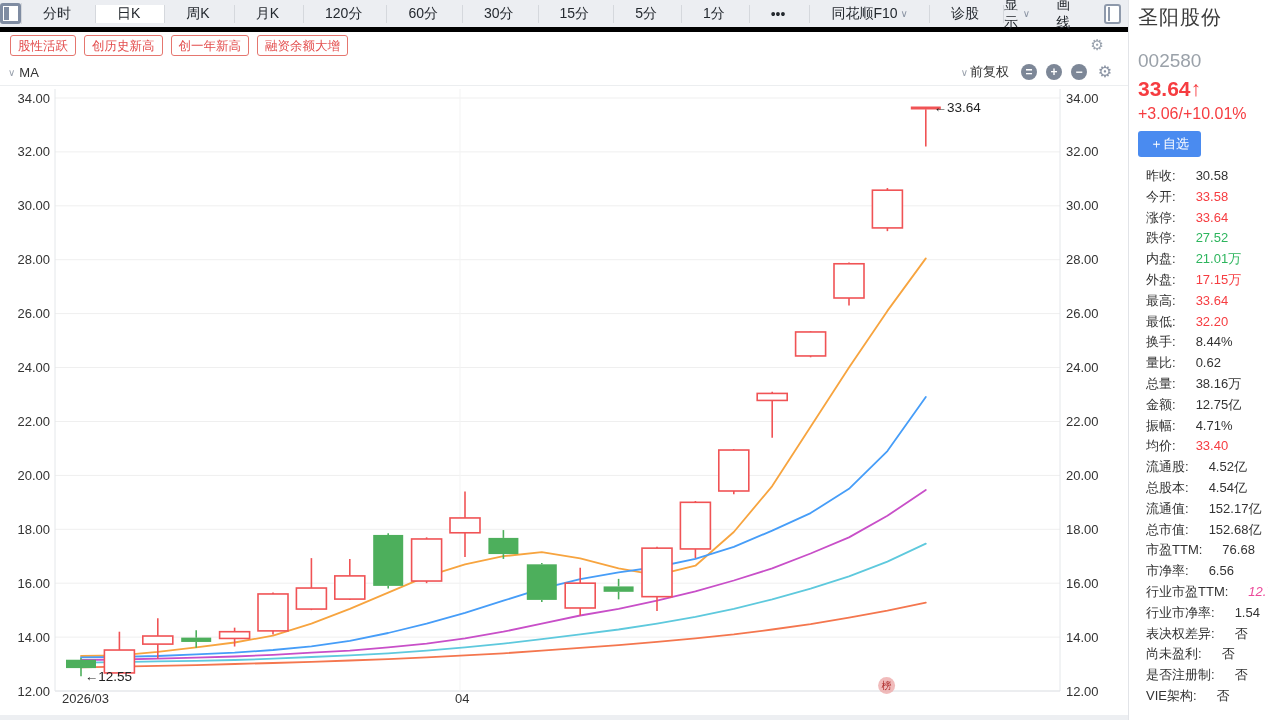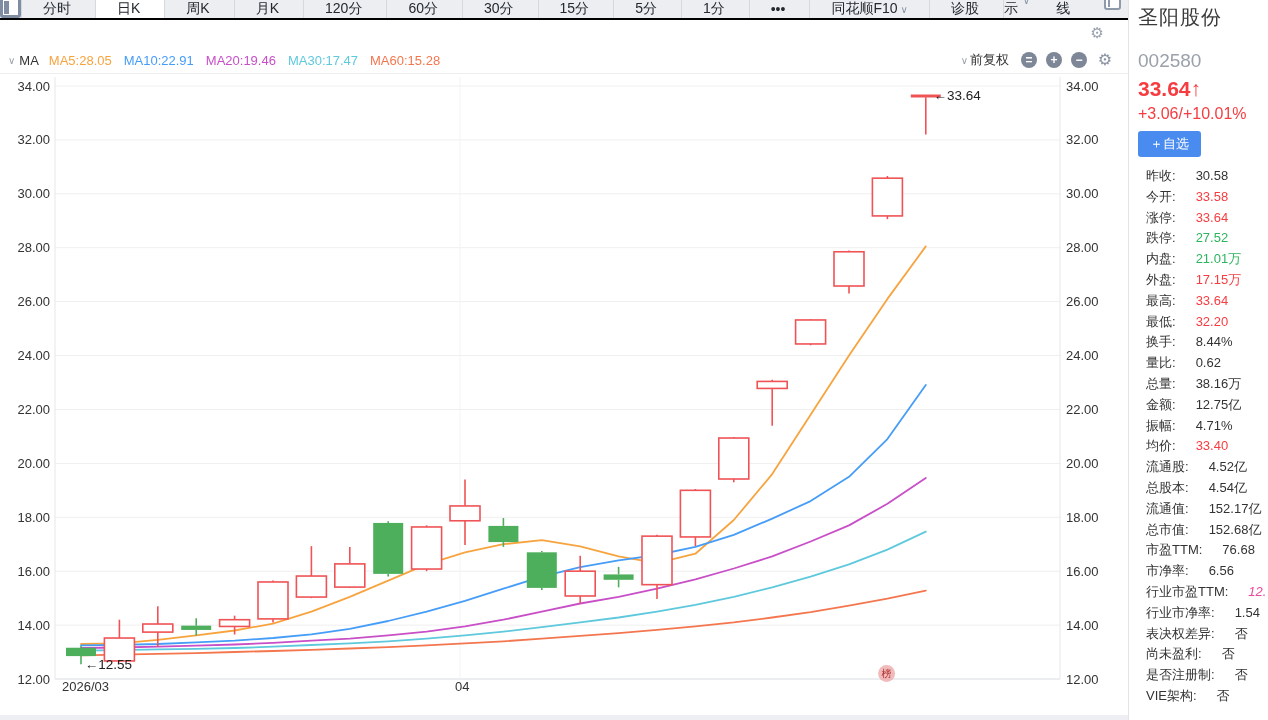--- a/index.html
+++ b/index.html
@@ -2,22 +2,22 @@
 <html><head>
 <meta charset="utf-8">
 <style>
   * { margin:0; padding:0; box-sizing:border-box; }
   html,body { width:1268px; height:720px; overflow:hidden; background:#fff;
               font-family:"Liberation Sans","DejaVu Sans",sans-serif; }
   .app { display:flex; width:1268px; height:720px; }
   .main { width:1128px; position:relative; }
 
   
-  .toolbar { height:20px; background:#eceef2; border-bottom:2px solid #000000;
-             display:flex; align-items:flex-end; }
+  .toolbar { height:32px; background:#eceef2; border-bottom:5px solid #000000;
+             display:flex; align-items:center; }
   .tb-iconcell { width:36px; display:flex; align-items:center; justify-content:center;
                  border-right:1px solid #d5d8dd; }
   .panel-glyph { width:21px; height:21px; border:3px solid #7f8ca2; border-radius:3px;
                  background:#fff; position:relative; }
   .panel-glyph::before { content:""; position:absolute; left:1px; top:1px; bottom:1px;
                  width:5px; background:#7f8ca2; }
   .tab { display:flex; align-items:center; justify-content:center; padding:0 21px;
          font-size:14px; color:#24292f; border-right:1px solid #d5d8dd; cursor:default;
          white-space:nowrap; }
   .tab.active { background:#ffffff; }
@@ -159,38 +159,36 @@
             <div class="tb-rightitem">
               <span>画线</span>
               <span class="chev"></span>
             </div>
           </div>
         <span class="panel-glyph2"></span>
       </div>
     </div>
 
     <div class="tagsrow">
+      <div style="display:flex;gap:8px">
+
+          <span class="tag">股性活跃</span>
+
+          <span class="tag">创历史新高</span>
+
+          <span class="tag">创一年新高</span>
+
+          <span class="tag">融资余额大增</span>
+        </div>
       <span class="gear">⚙</span>
     </div>
 
     <div class="marow">
       <span class="chev">∨</span>
       <span class="ma-name">MA</span>
-      <div style="display:flex">
-
-          <span class="ma-item" style="color: rgb(247, 164, 63);">MA5:28.05</span>
-
-          <span class="ma-item" style="color: rgb(70, 157, 248);">MA10:22.91</span>
-
-          <span class="ma-item" style="color: rgb(200, 79, 200);">MA20:19.46</span>
-
-          <span class="ma-item" style="color: rgb(94, 201, 221);">MA30:17.47</span>
-
-          <span class="ma-item" style="color: rgb(244, 118, 78);">MA60:15.28</span>
-        </div>
       <div class="ma-spacer"></div>
       <div class="adjust">
         <span class="chev">∨</span>
         <span>前复权</span>
       </div>
       <div class="chart-icons">
 
           <span class="cicon circle">=</span>
 
           <span class="cicon circle">+</span>

